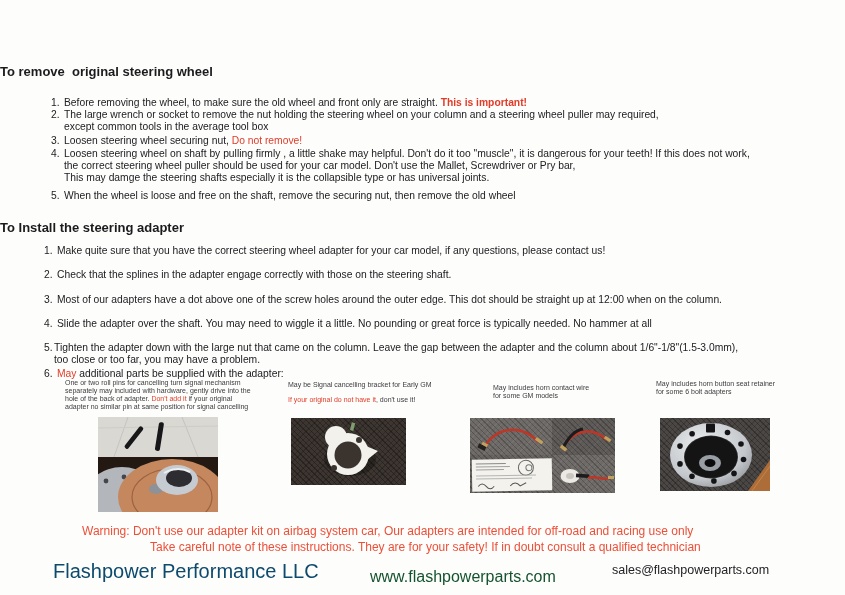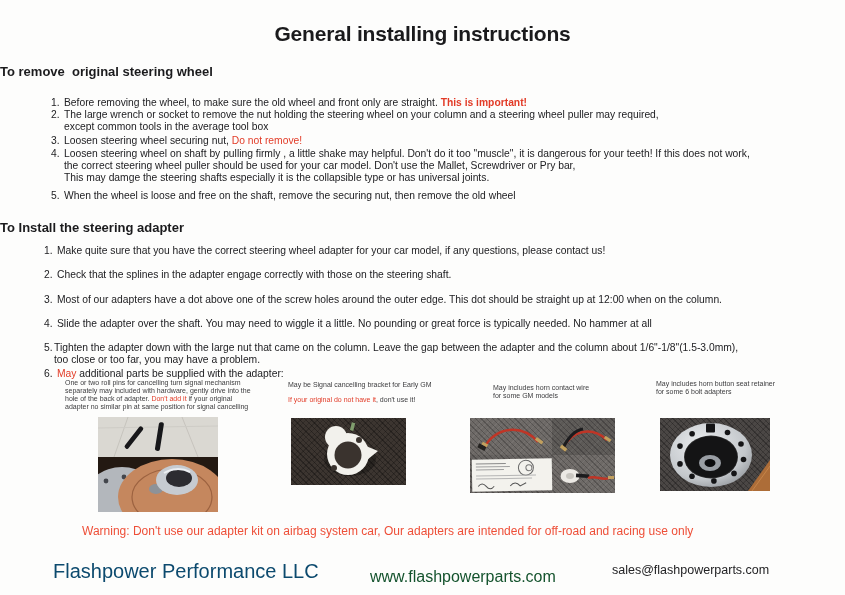--- a/index.html
+++ b/index.html
@@ -24,21 +24,20 @@
   .warn{position:absolute;font-size:12px;line-height:15px;color:var(--warn,#ee4f38);white-space:pre}
   .company{position:absolute;left:53px;top:560px;font-size:20px;color:#0c4a6e;white-space:pre}
   .site{position:absolute;left:370px;top:568px;font-size:16px;color:#14532d;white-space:pre}
   .mail{position:absolute;left:612px;top:563px;font-size:12.5px;color:#232325;white-space:pre}
 </style>
 </head>
 <body>
 
 <div class="page">
 
-  <div class="title">General installing instructions</div>
 
   <div class="subhead remove">To remove  original steering wheel</div>
 
   <div class="itm" style="left:51px;top:97px">
     <span class="num">1.</span>
     <div class="body">
         <div class="ln"><span>Before removing the wheel, to make sure the old wheel and front only are straight. </span><span class="redb">This is important!</span></div>
       </div>
   </div>
 
@@ -235,18 +234,19 @@
         <rect x="46" y="5.5" width="9" height="9" rx="1"></rect>
       </g>
       <ellipse cx="51" cy="39" rx="27" ry="21.5" fill="#141415"></ellipse>
       <ellipse cx="51" cy="39" rx="27" ry="21.5" fill="none" stroke="rgba(255,255,255,.12)" stroke-width="1.5"></ellipse>
       <ellipse cx="50" cy="45" rx="11" ry="8" fill="#999ea4"></ellipse>
       <ellipse cx="50" cy="45" rx="5.5" ry="4" fill="#0b0b0d"></ellipse>
     </svg>
   </div>
 
   <div class="warn" style="left:82px;top:524px">Warning: Don't use our adapter kit on airbag system car, Our adapters are intended for off-road and racing use only</div>
+  <div class="warn" style="left:150px;top:540px">Take careful note of these instructions. They are for your safety! If in doubt consult a qualified technician</div>
 
   <div class="company">Flashpower Performance LLC</div>
   <div class="site">www.flashpowerparts.com</div>
   <div class="mail">sales@flashpowerparts.com</div>
 
 </div>
 
 </body></html>

